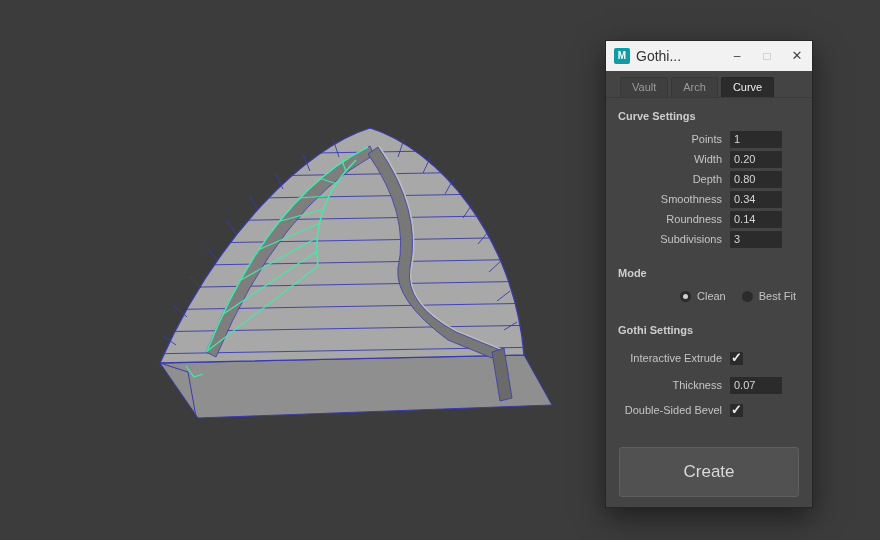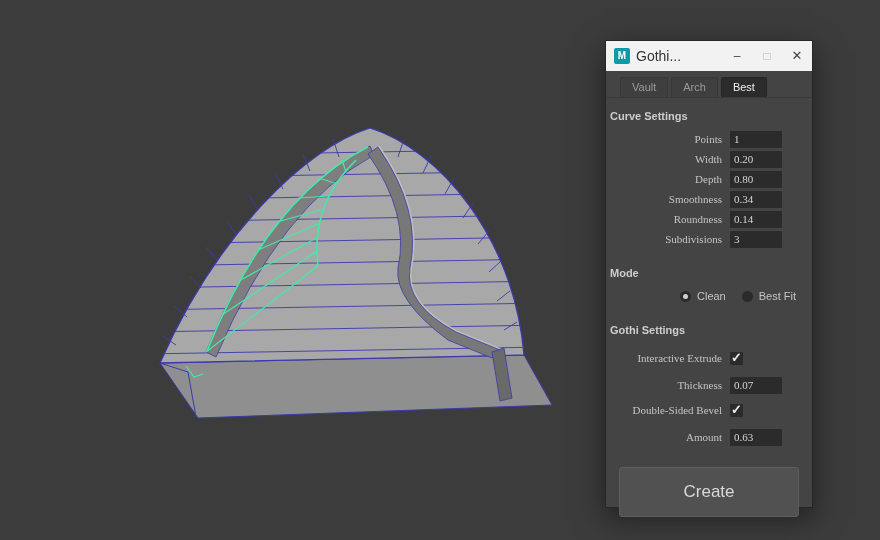--- a/index.html
+++ b/index.html
@@ -42,25 +42,25 @@
     padding:4px 8px 0 14px;gap:3px;flex:0 0 auto;border-bottom:1px solid #3a3a3a;text-align:center;
   }
   .tab{
     padding:3px 11px 4px 11px;color:#9b9b9b;background:#3f3f3f;
     border:1px solid #383838;border-bottom:none;border-radius:2px 2px 0 0;
   }
   .tab.active{background:#2b2b2b;color:#ededed;border-color:#262626;}
 
   .panel-body{flex:1 1 auto;display:flex;flex-direction:column;}
   .section-header{
-    font-weight:bold;color:#cdcdcd;padding:0 4px;margin:12px 0 7px 0;
+    font-weight:bold;color:#cdcdcd;padding:0 12px;margin:12px 0 7px 0;
   }
   .section-header.mt{margin-top:18px;}
   .row{
-    display:flex;align-items:center;height:20px;padding:0 12px;font-family:Liberation Serif, serif;
+    display:flex;align-items:center;height:20px;padding:0 12px;
   }
   .row .lbl{
     width:104px;text-align:right;color:#c4c4c4;margin-right:8px;flex:0 0 auto;
     line-height:12px;
   }
   .row .fld{
     width:48px;height:15px;line-height:15px;background:#2b2b2b;
     color:#d6d6d6;padding:1px 0 1px 4px;flex:0 0 auto;border-radius:1px;
   }
   .row.tall{height:30px;padding-bottom:2px;}
@@ -173,21 +173,21 @@
     <div class="app-icon">M</div>
     <div class="title-text">Gothi...</div>
     <div class="win-btn">–</div>
     <div class="win-btn disabled">□</div>
     <div class="win-btn close">✕</div>
   </div>
 
   <div class="tabbar">
     <div class="tab">Vault</div>
     <div class="tab">Arch</div>
-    <div class="tab active">Best</div>
+    <div class="tab active">Curve</div>
   </div>
 
   <div class="panel-body">
 
     <div class="section-header">Curve Settings</div>
 
     <div class="row">
       <span class="lbl">Points</span>
       <span class="fld">1</span>
     </div>
@@ -227,21 +227,17 @@
       <span class="checkbox checked"></span>
     </div>
     <div class="row">
       <span class="lbl">Thickness</span>
       <span class="fld">0.07</span>
     </div>
     <div class="row tall">
       <span class="lbl">Double-Sided Bevel</span>
       <span class="checkbox checked"></span>
     </div>
-    <div class="row">
-      <span class="lbl">Amount</span>
-      <span class="fld">0.63</span>
-    </div>
 
     <div class="create-btn">Create</div>
 
   </div>
 </div>
 
 </body></html>

